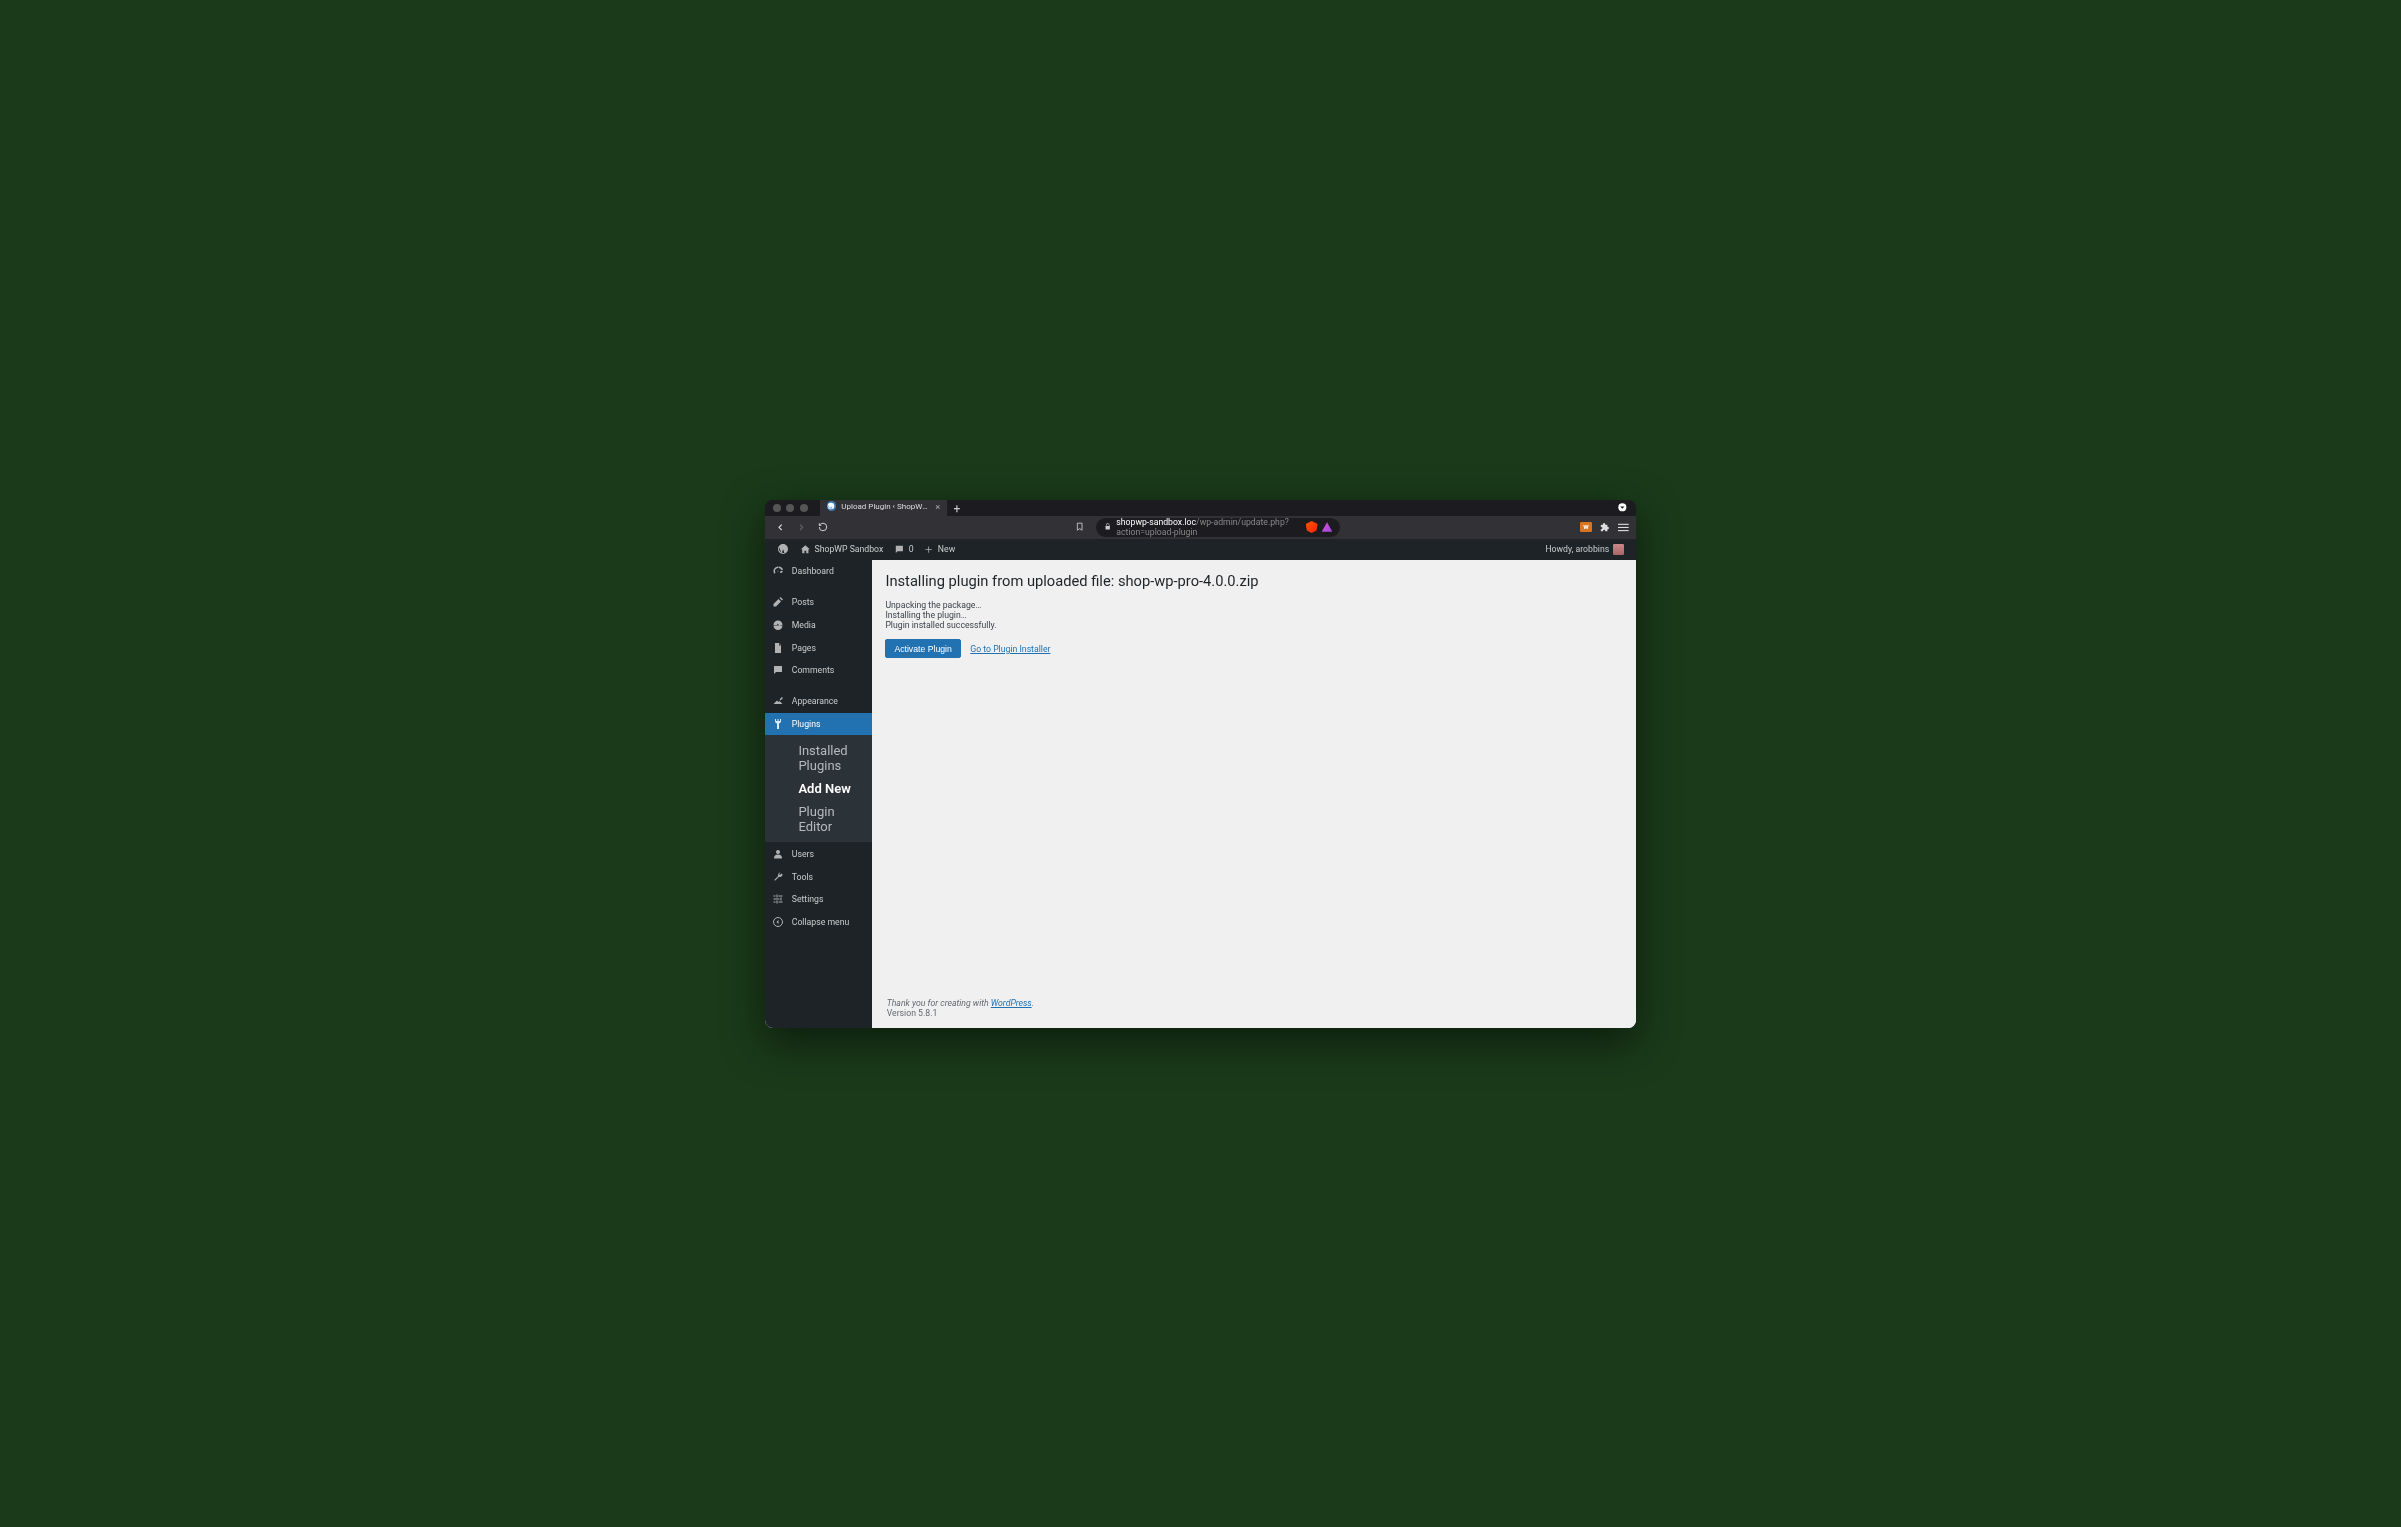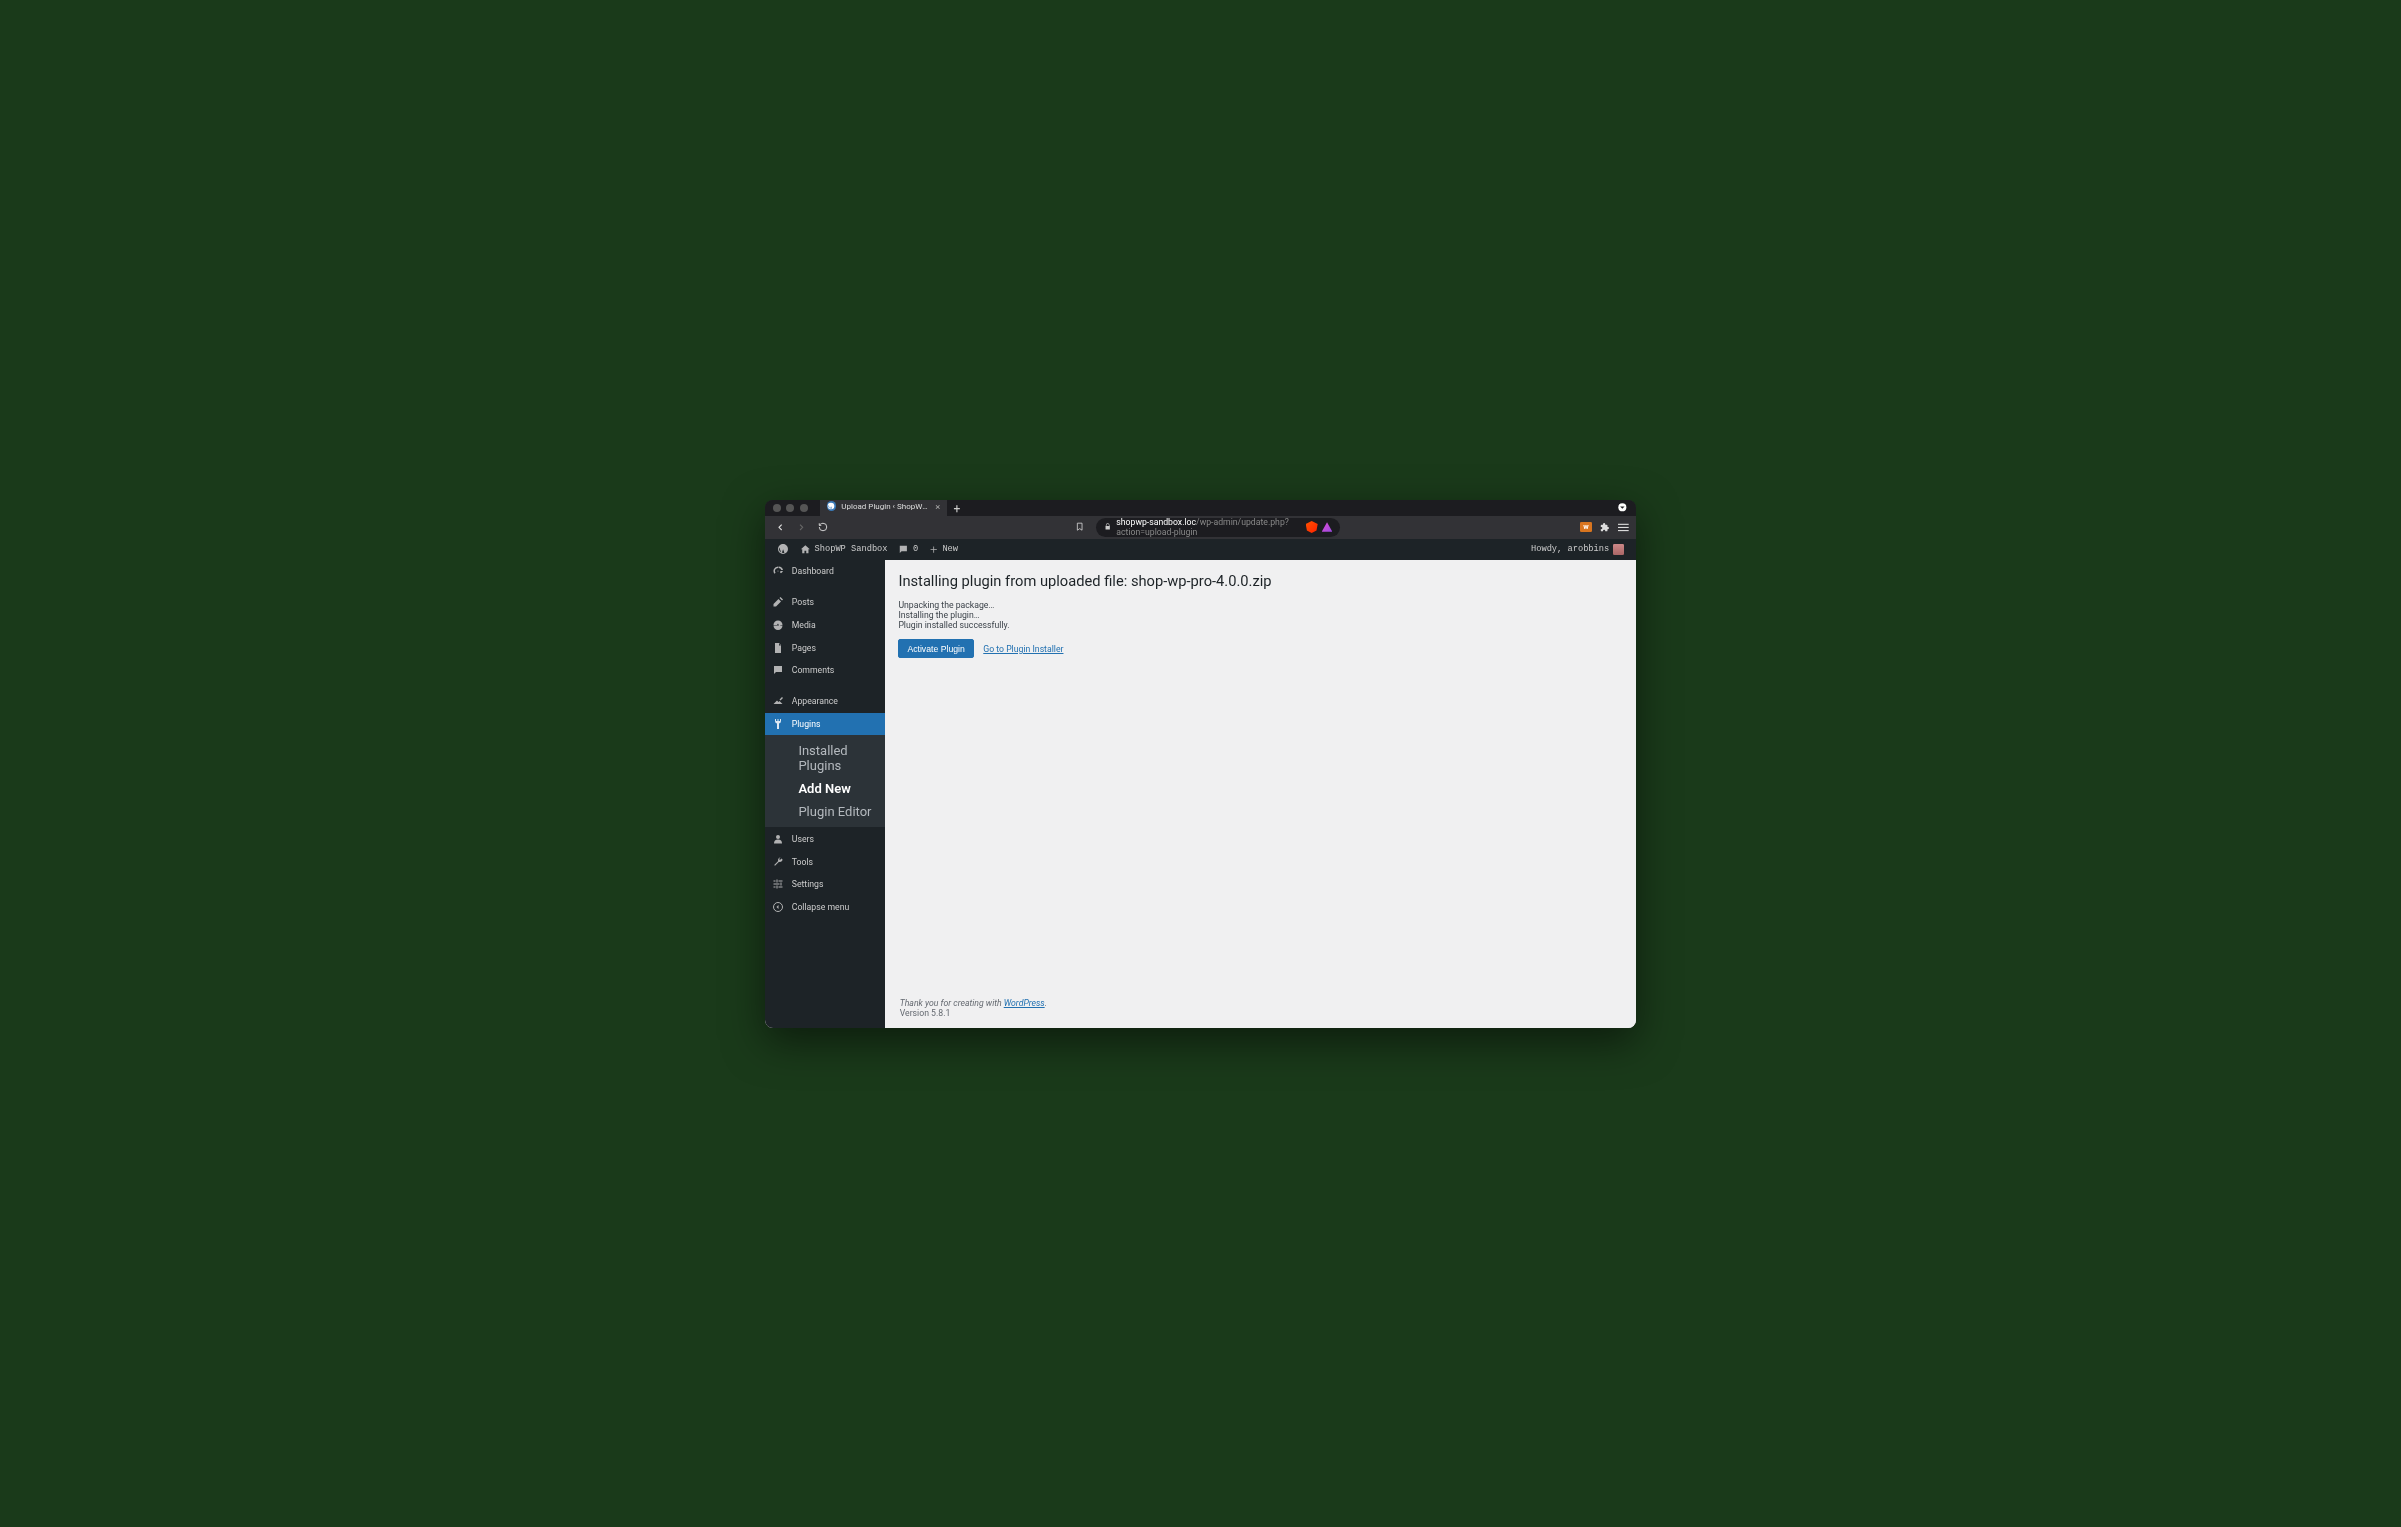--- a/index.html
+++ b/index.html
@@ -132,40 +132,39 @@
       background: #f0f0f1;
     }
     .wp-adminbar {
       height: 21.4px;
       background: #1d2327;
       color: #ccc;
       display: flex;
       align-items: flex-start;
       padding: 0 6.7px;
       font-size: 8.7px;
-      font-family: Liberation Mono, monospace;
     }
     .ab-item {
       display: flex;
       align-items: center;
       gap: 4px;
       padding: 0 5.4px;
       height: 100%;
       cursor: pointer;
     }
     .ab-icon { font-size: 10.7px; opacity: 0.85; }
     .ab-spacer { flex: 1; }
     .avatar {
       width: 10.7px; height: 10.7px;
       background: linear-gradient(#c88, #a66);
       border-radius: 1.3px;
     }
     .wp-body { flex: 1; display: flex; }
     .wp-sidebar {
-      width: 120px;
+      width: 107px;
       background: #1d2327;
       color: #ccc;
       font-size: 8.7px;
       display: flex;
       flex-direction: column;
     }
     .menu-item {
       display: flex;
       align-items: center;
       gap: 6.7px;

